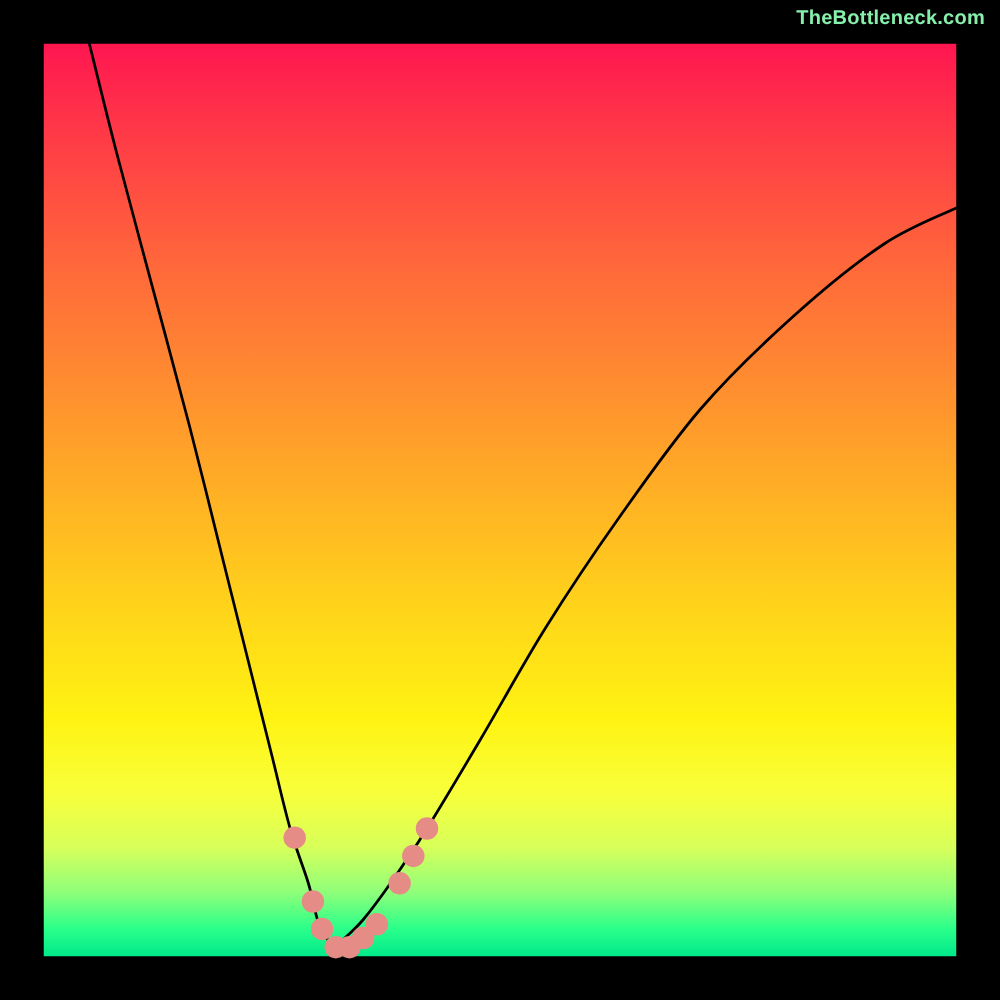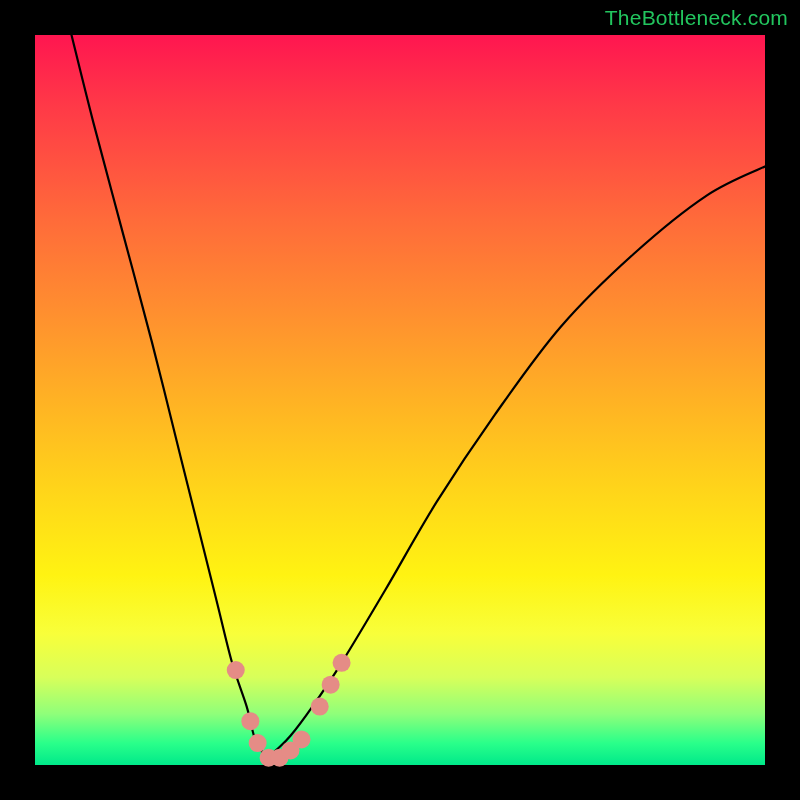--- a/index.html
+++ b/index.html
@@ -37,24 +37,25 @@
       #d8ff5a 88%,
       #8fff7a 93%,
       #2aff8a 97%,
       #00e98a 100%
     );
   }
   .watermark {
     position: absolute;
     top: 6px;
     right: 12px;
-    color: #22c55e;
-    font-size: 21px;
+    color: #86efac;
+    font-size: 16px;
     letter-spacing: 0.2px;
     user-select: none;
+    font-weight: bold;
   }
   svg.curve {
     position: absolute;
     left: 0;
     top: 0;
     width: 730px;
     height: 730px;
     overflow: visible;
   }
 </style>

